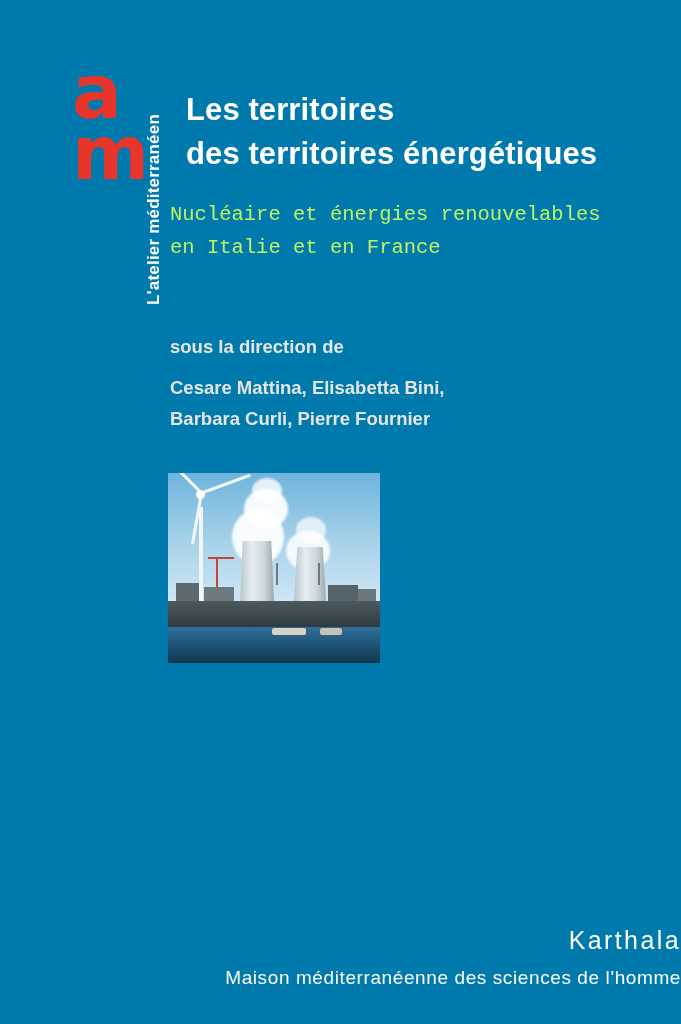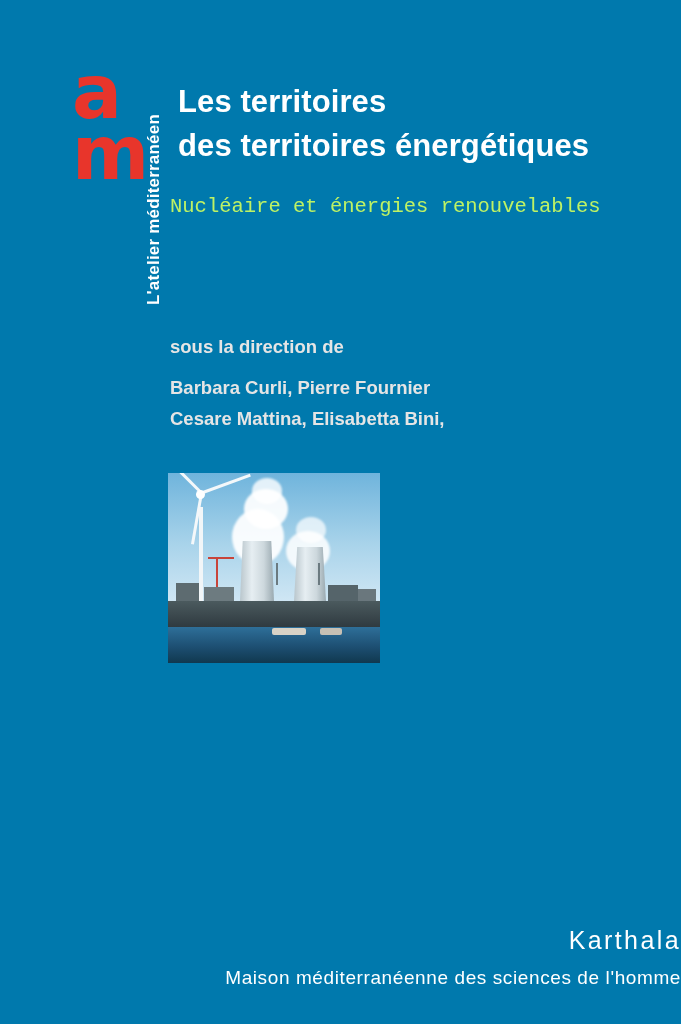--- a/index.html
+++ b/index.html
@@ -72,21 +72,21 @@
     left: 170px;
     top: 72px;
     width: 480px;
   }
   .main-title {
     color: #ffffff;
     font-family: "Liberation Sans", sans-serif;
     font-weight: bold;
     font-size: 31px;
     line-height: 1.42;
-    margin: 8px;
+    margin: 16px;
     letter-spacing: 0.1px;
   }
   .main-title .tline {
     display: block;
   }
   .subtitle {
     margin-top: 22px;
     color: #bef264;
     font-family: Liberation Mono, monospace;
     font-size: 20.5px;
@@ -288,28 +288,29 @@
     </div>
   </div>
 
   <div class="title-area">
     <h1 class="main-title">
       <span class="tline">Les territoires</span>
       <span class="tline">des territoires énergétiques</span>
     </h1>
     <div class="subtitle">
       <span class="sline">Nucléaire et énergies renouvelables</span>
+      <span class="sline">en Italie et en France</span>
     </div>
   </div>
 
   <div class="editors">
     <div class="ed-lead">sous la direction de</div>
     <div class="ed-names">
+      <span>Cesare Mattina, Elisabetta Bini,</span>
       <span>Barbara Curli, Pierre Fournier</span>
-      <span>Cesare Mattina, Elisabetta Bini,</span>
     </div>
   </div>
 
   <div class="photo">
     <div class="sky"></div>
 
     <div class="steam s4"></div>
     <div class="steam s5"></div>
     <div class="steam s1"></div>
     <div class="steam s2"></div>

